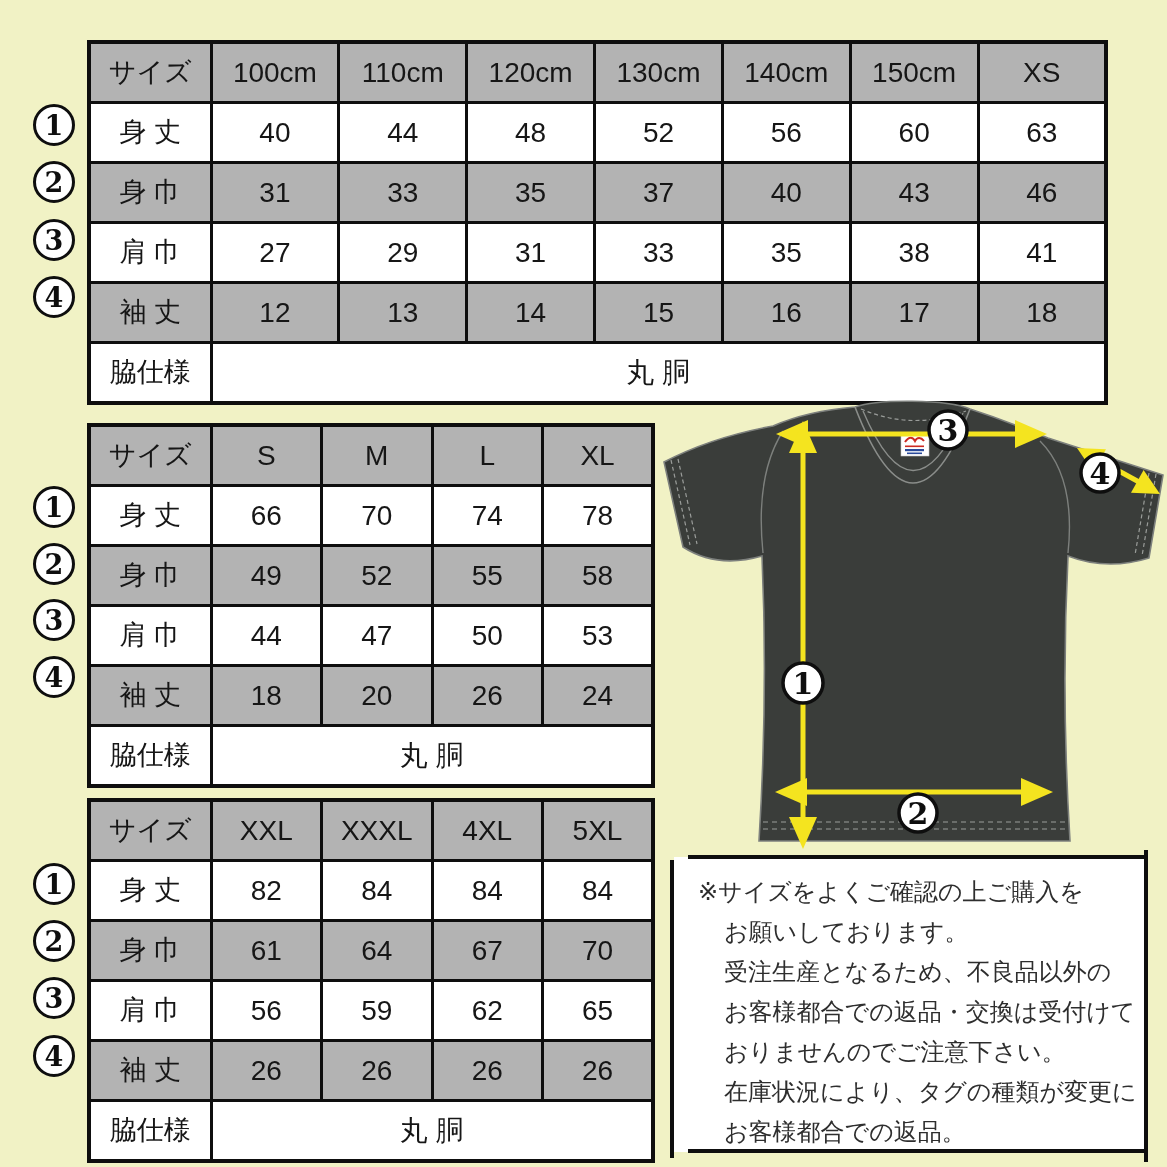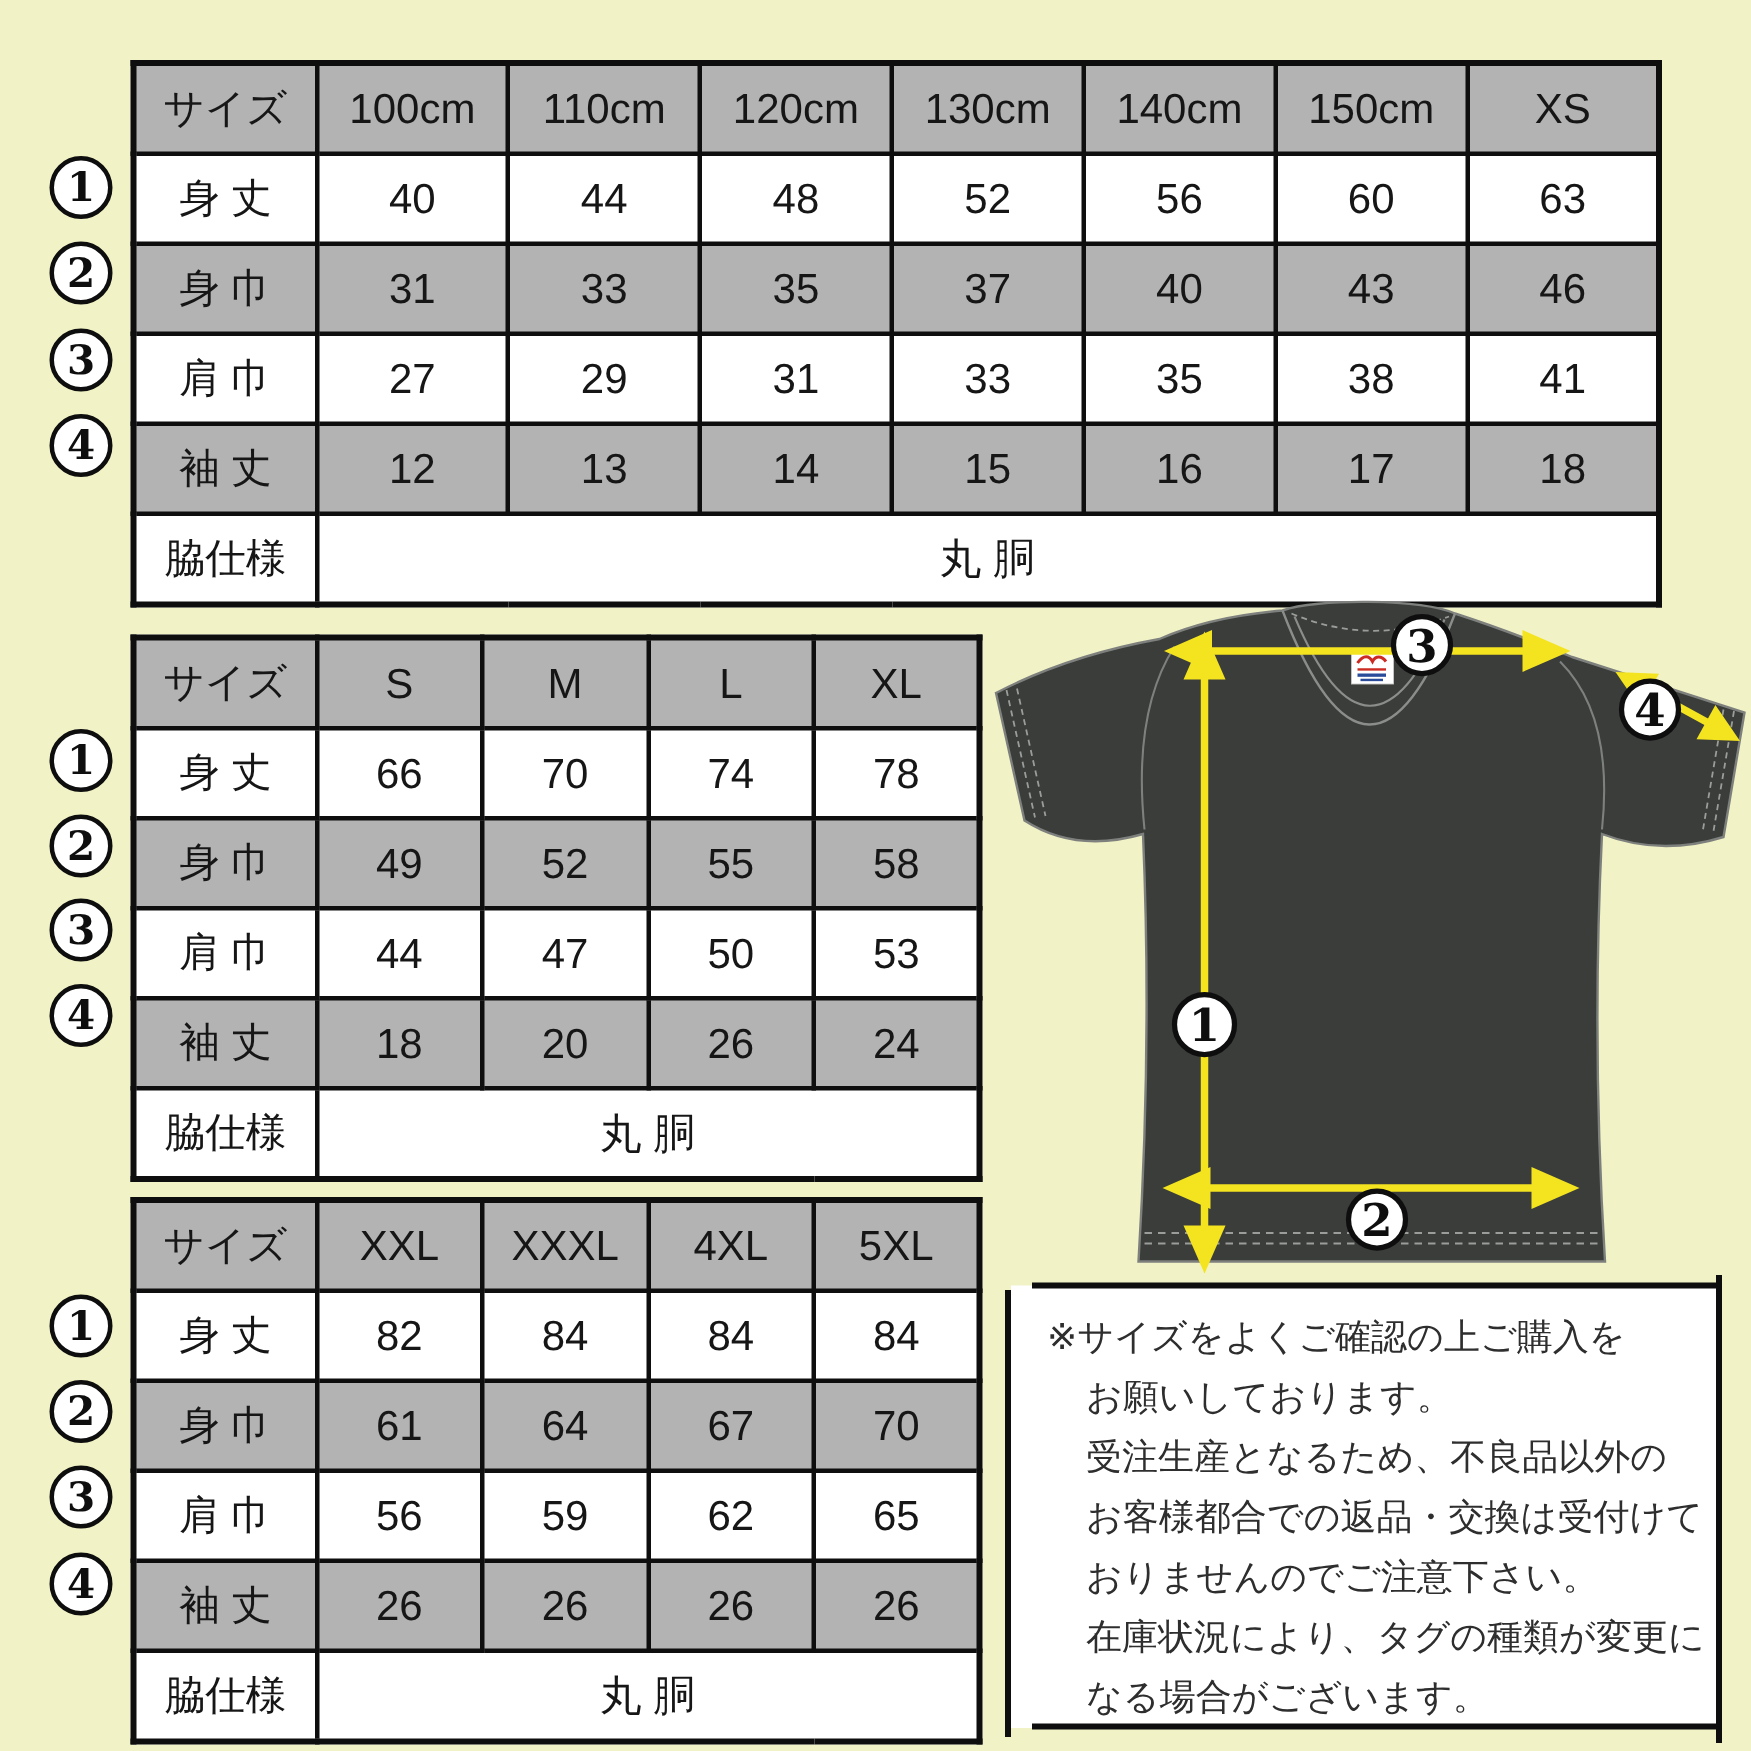--- a/index.html
+++ b/index.html
@@ -295,20 +295,20 @@
     </g>
   </svg>
 
   <div class="notice-bg" id="notice-box">
       <div class="notice-line">※サイズをよくご確認の上ご購入を</div>
       <div class="notice-line indent">お願いしております。</div>
       <div class="notice-line indent">受注生産となるため、不良品以外の</div>
       <div class="notice-line indent">お客様都合での返品・交換は受付けて</div>
       <div class="notice-line indent">おりませんのでご注意下さい。</div>
       <div class="notice-line indent">在庫状況により、タグの種類が変更に</div>
-      <div class="notice-line indent">なる場合がございます。</div>
+      <div class="notice-line indent">お客様都合での返品。</div>
     </div>
   <div class="bline" style="left:688px;top:855px;width:458px;height:4px;"></div>
   <div class="bline" style="left:688px;top:1149px;width:458px;height:4px;"></div>
   <div class="bline" style="left:670px;top:860px;width:4px;height:298px;"></div>
   <div class="bline" style="left:1144px;top:850px;width:4px;height:312px;"></div>
 
 </div>
 
 </body></html>

